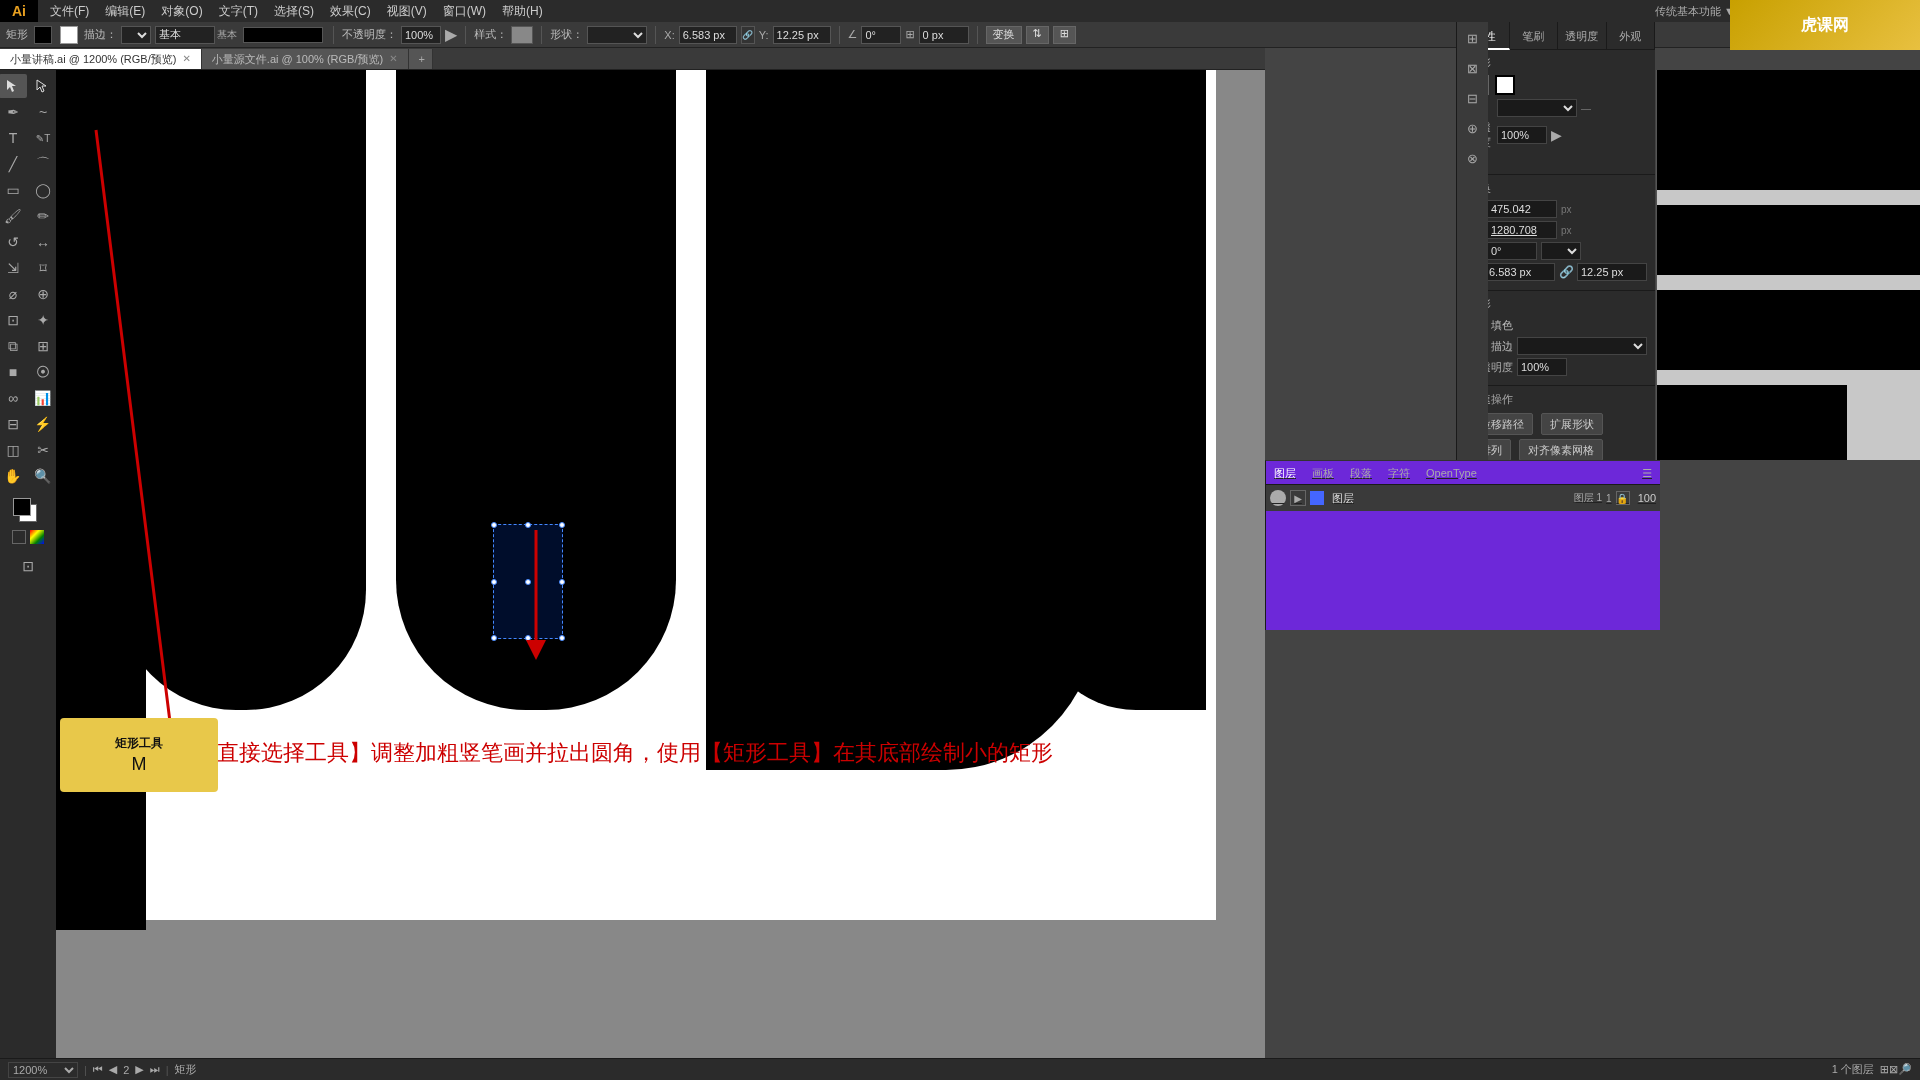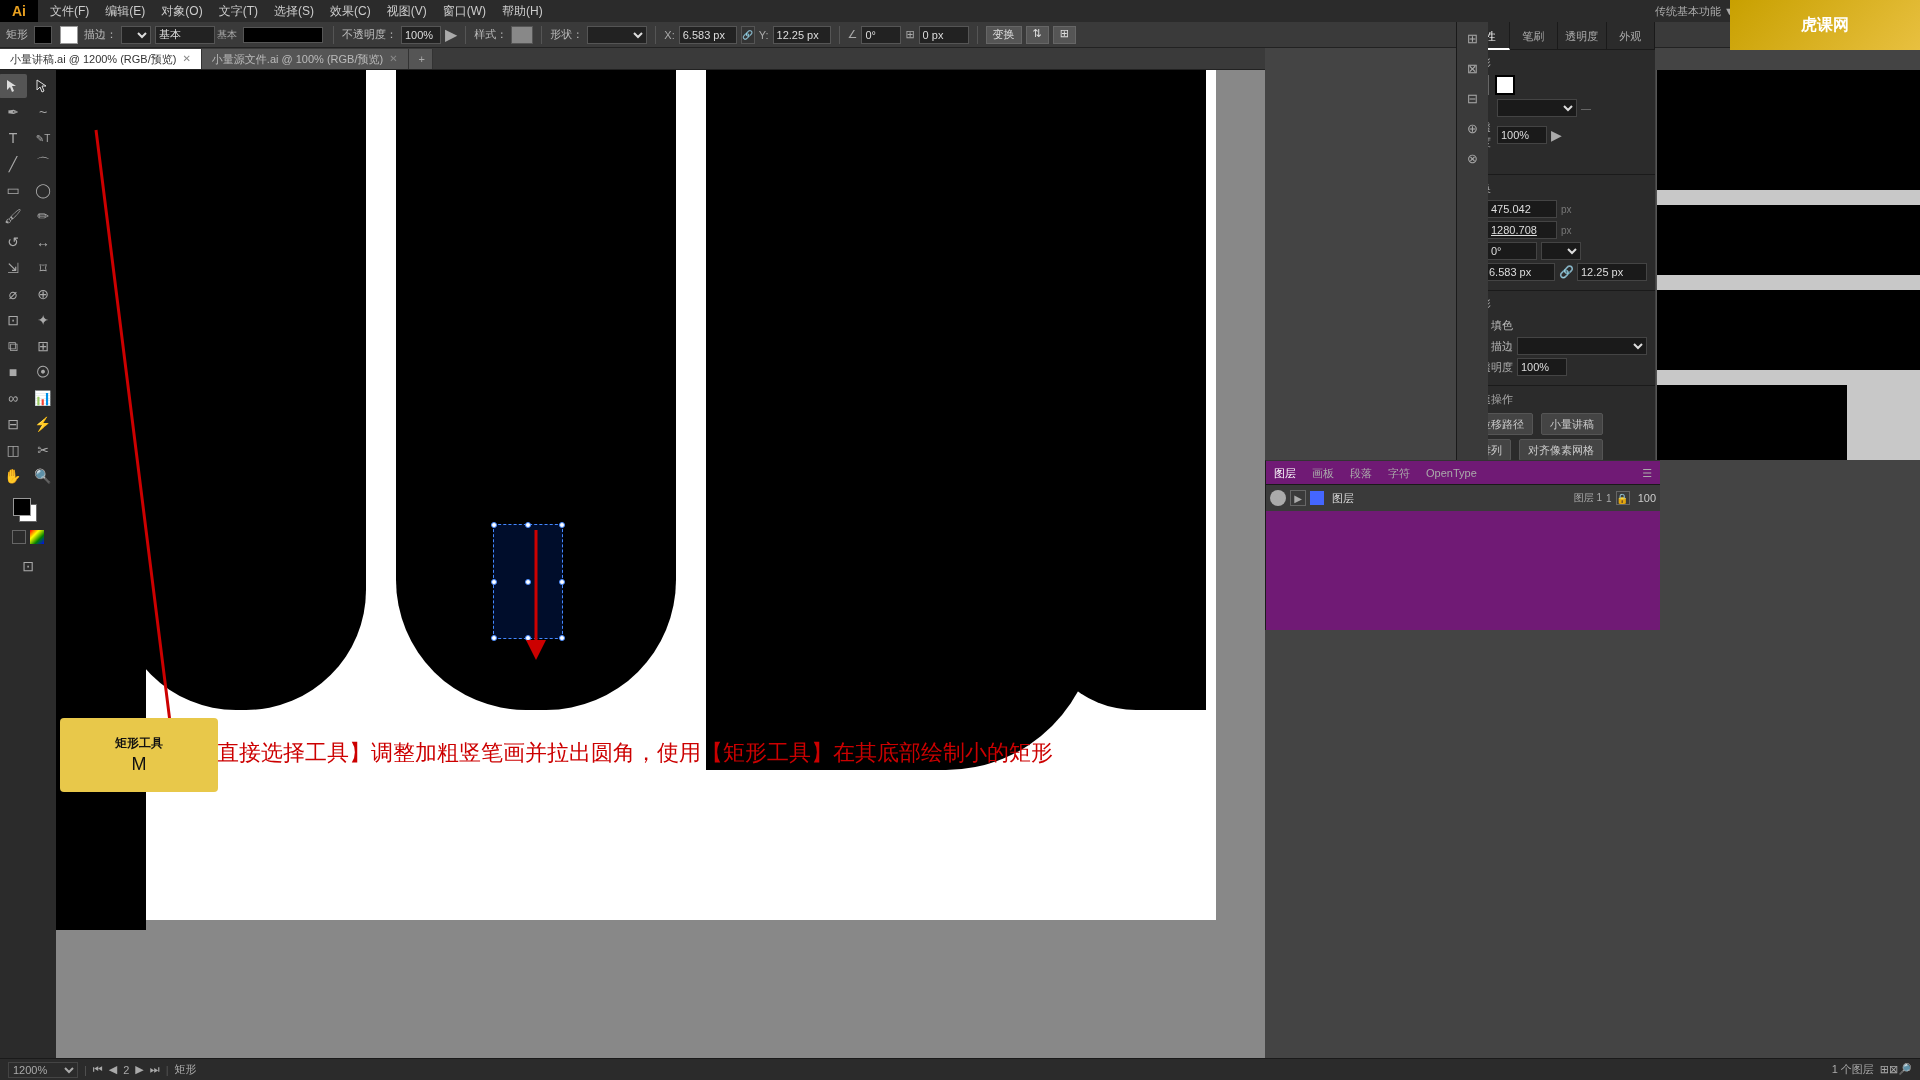--- a/index.html
+++ b/index.html
@@ -471,41 +471,41 @@
     <div class="panel-row">
       <span style="color:#aaa;font-size:11px;">不透明度</span>
       <input class="panel-input" style="width: 50px;" value="100%">
     </div>
   </div>
 
   <div class="panel-section">
     <div class="panel-section-title">快速操作</div>
     <div class="props-btn-row">
       <button class="props-btn">位移路径</button>
-      <button class="props-btn">小量讲稿</button>
+      <button class="props-btn">扩展形状</button>
     </div>
     <div class="props-btn-row">
       <button class="props-btn">排列</button>
       <button class="props-btn">对齐像素网格</button>
     </div>
     <div class="props-btn-row">
       <button class="props-btn" style="width:100%;">重新着色</button>
     </div>
   </div>
 </div>
 
 <div id="side-icons" style="position:absolute;top:22px;left:1456px;width:32px;height:460px;background:#3a3a3a;border-left:1px solid #1a1a1a;display:flex;flex-direction:column;align-items:center;padding-top:4px;gap:6px;">
   <div class="side-icon">⊞</div>
   <div class="side-icon">⊠</div>
   <div class="side-icon">⊟</div>
   <div class="side-icon">⊕</div>
   <div class="side-icon">⊗</div>
 </div>
 
-<div id="layer-panel" style="position:absolute;top:460px;left:1265px;width:395px;height:170px;background:#701a75;border-left:1px solid #1a1a1a;border-top:1px solid #333;">
+<div id="layer-panel" style="position:absolute;top:460px;left:1265px;width:395px;height:170px;background:#6d28d9;border-left:1px solid #1a1a1a;border-top:1px solid #333;text-decoration:underline;">
   <div class="layer-tabs">
     <div class="layer-tab active">图层</div>
     <div class="layer-tab">画板</div>
     <div class="layer-tab">段落</div>
     <div class="layer-tab">字符</div>
     <div class="layer-tab">OpenType</div>
     <div style="flex:1;"></div>
     <div class="layer-tab">☰</div>
   </div>
   <div class="layer-row" style="background:#3a3a3a;">

